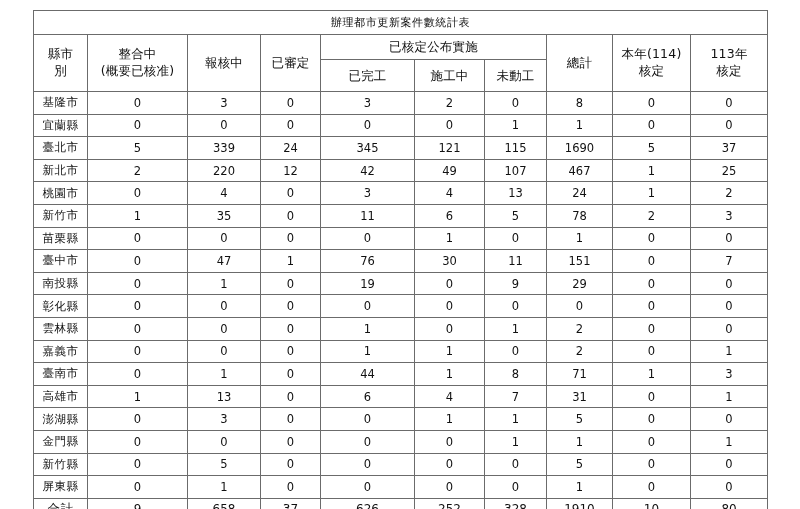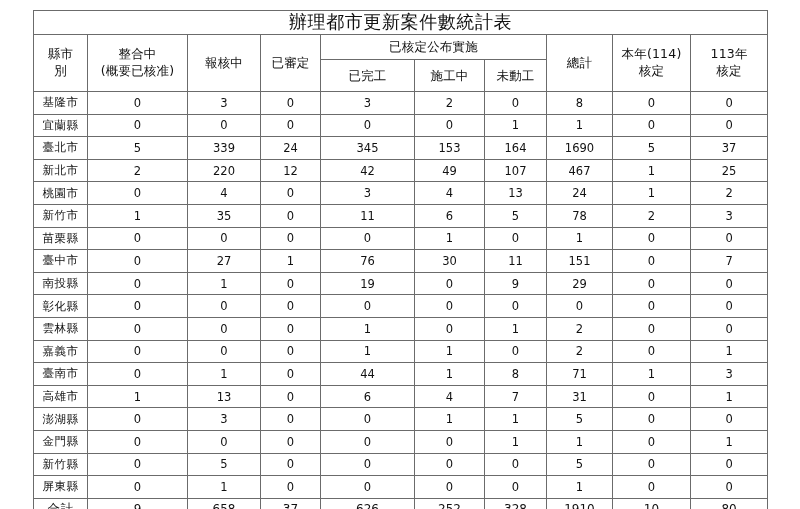--- a/index.html
+++ b/index.html
@@ -40,21 +40,21 @@
     vertical-align: middle;
     padding: 0;
     font-weight: normal;
     color: #111111;
     background: #ffffff;
   }
 
   
   .title-cell {
     height: 23px;
-    font-size: 18px;
+    font-size: 11px;
     font-weight: bold;
     letter-spacing: 0.6px;
     line-height: 23px;
     font-family: Liberation Serif, serif;
   }
 
   
   .hdr {
     font-size: 12.5px;
     font-weight: bold;
@@ -170,22 +170,22 @@
           <td class="num">1</td>
           <td class="num">0</td>
           <td class="num">0</td>
         </tr>
         <tr class="body-row">
           <td class="row-label">臺北市</td>
           <td class="num">5</td>
           <td class="num">339</td>
           <td class="num">24</td>
           <td class="num">345</td>
-          <td class="num">153</td>
-          <td class="num">164</td>
+          <td class="num">121</td>
+          <td class="num">115</td>
           <td class="num">1690</td>
           <td class="num">5</td>
           <td class="num">37</td>
         </tr>
         <tr class="body-row">
           <td class="row-label">新北市</td>
           <td class="num">2</td>
           <td class="num">220</td>
           <td class="num">12</td>
           <td class="num">42</td>
@@ -227,21 +227,21 @@
           <td class="num">0</td>
           <td class="num">1</td>
           <td class="num">0</td>
           <td class="num">1</td>
           <td class="num">0</td>
           <td class="num">0</td>
         </tr>
         <tr class="body-row">
           <td class="row-label">臺中市</td>
           <td class="num">0</td>
-          <td class="num">27</td>
+          <td class="num">47</td>
           <td class="num">1</td>
           <td class="num">76</td>
           <td class="num">30</td>
           <td class="num">11</td>
           <td class="num">151</td>
           <td class="num">0</td>
           <td class="num">7</td>
         </tr>
         <tr class="body-row">
           <td class="row-label">南投縣</td>

